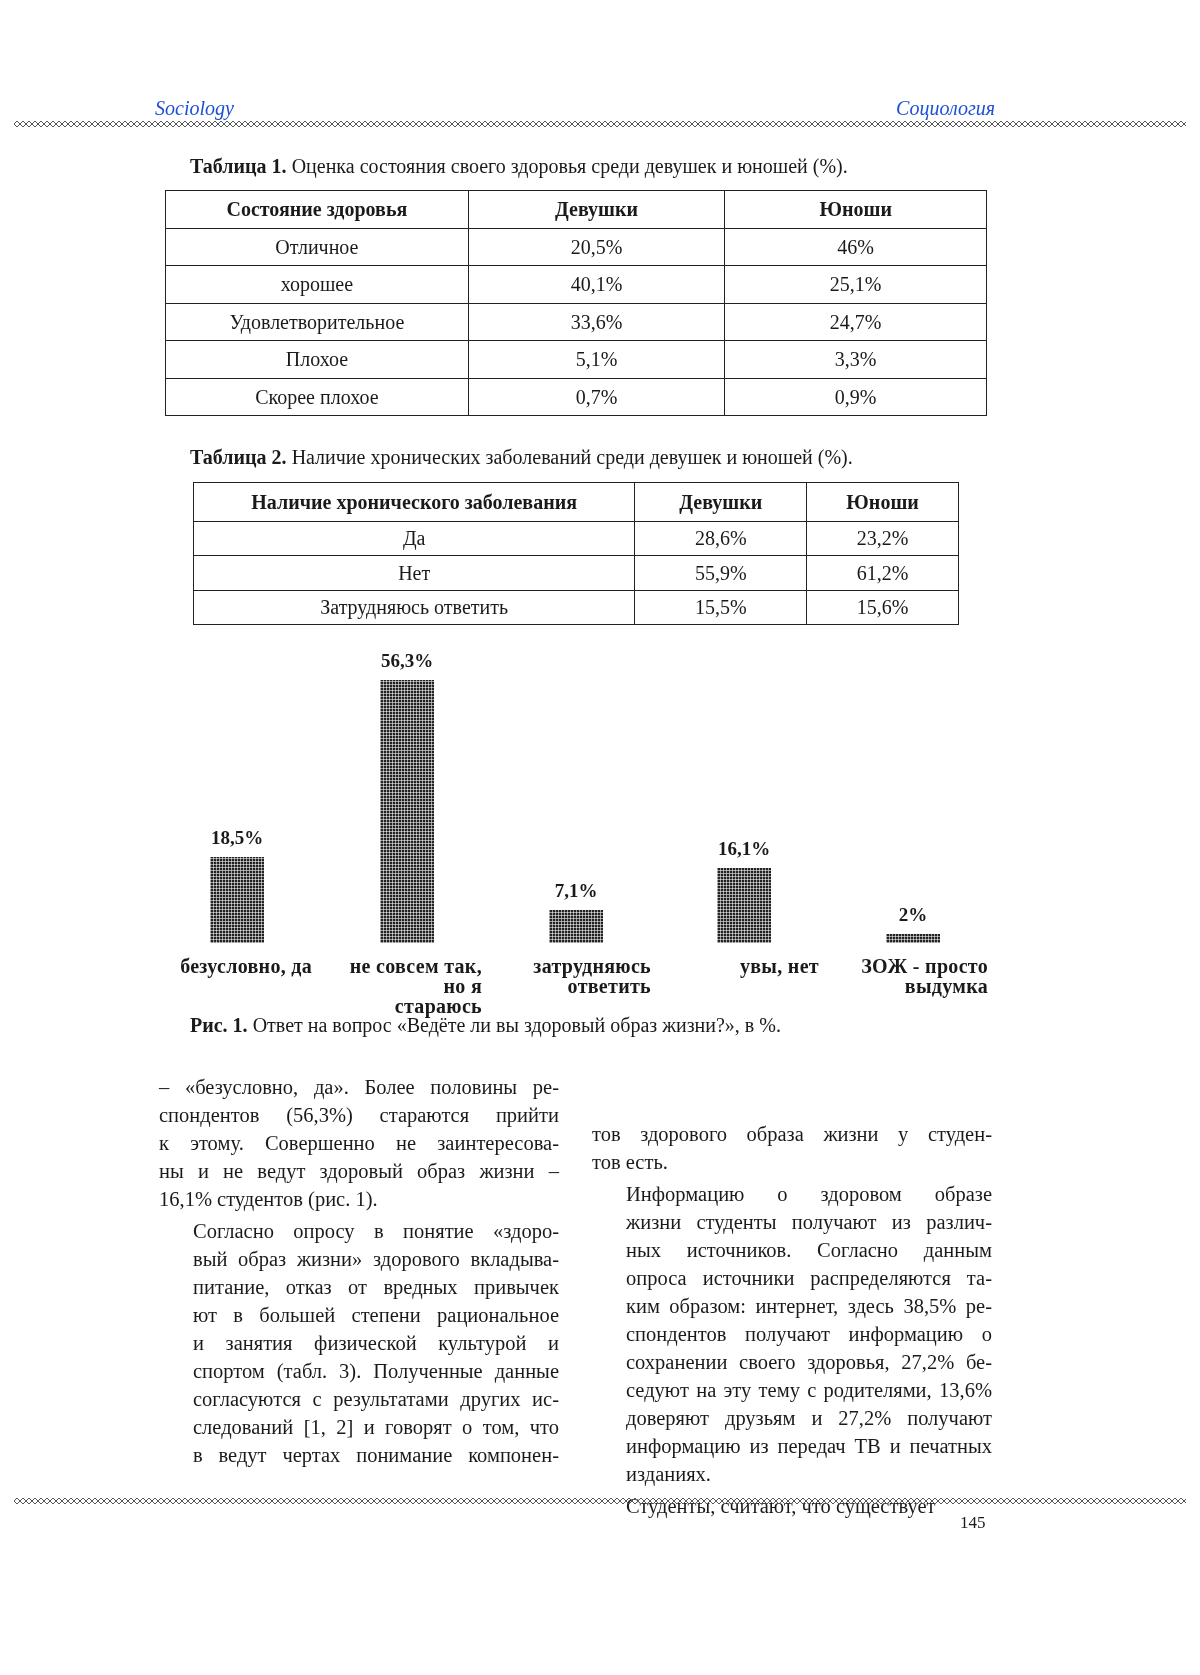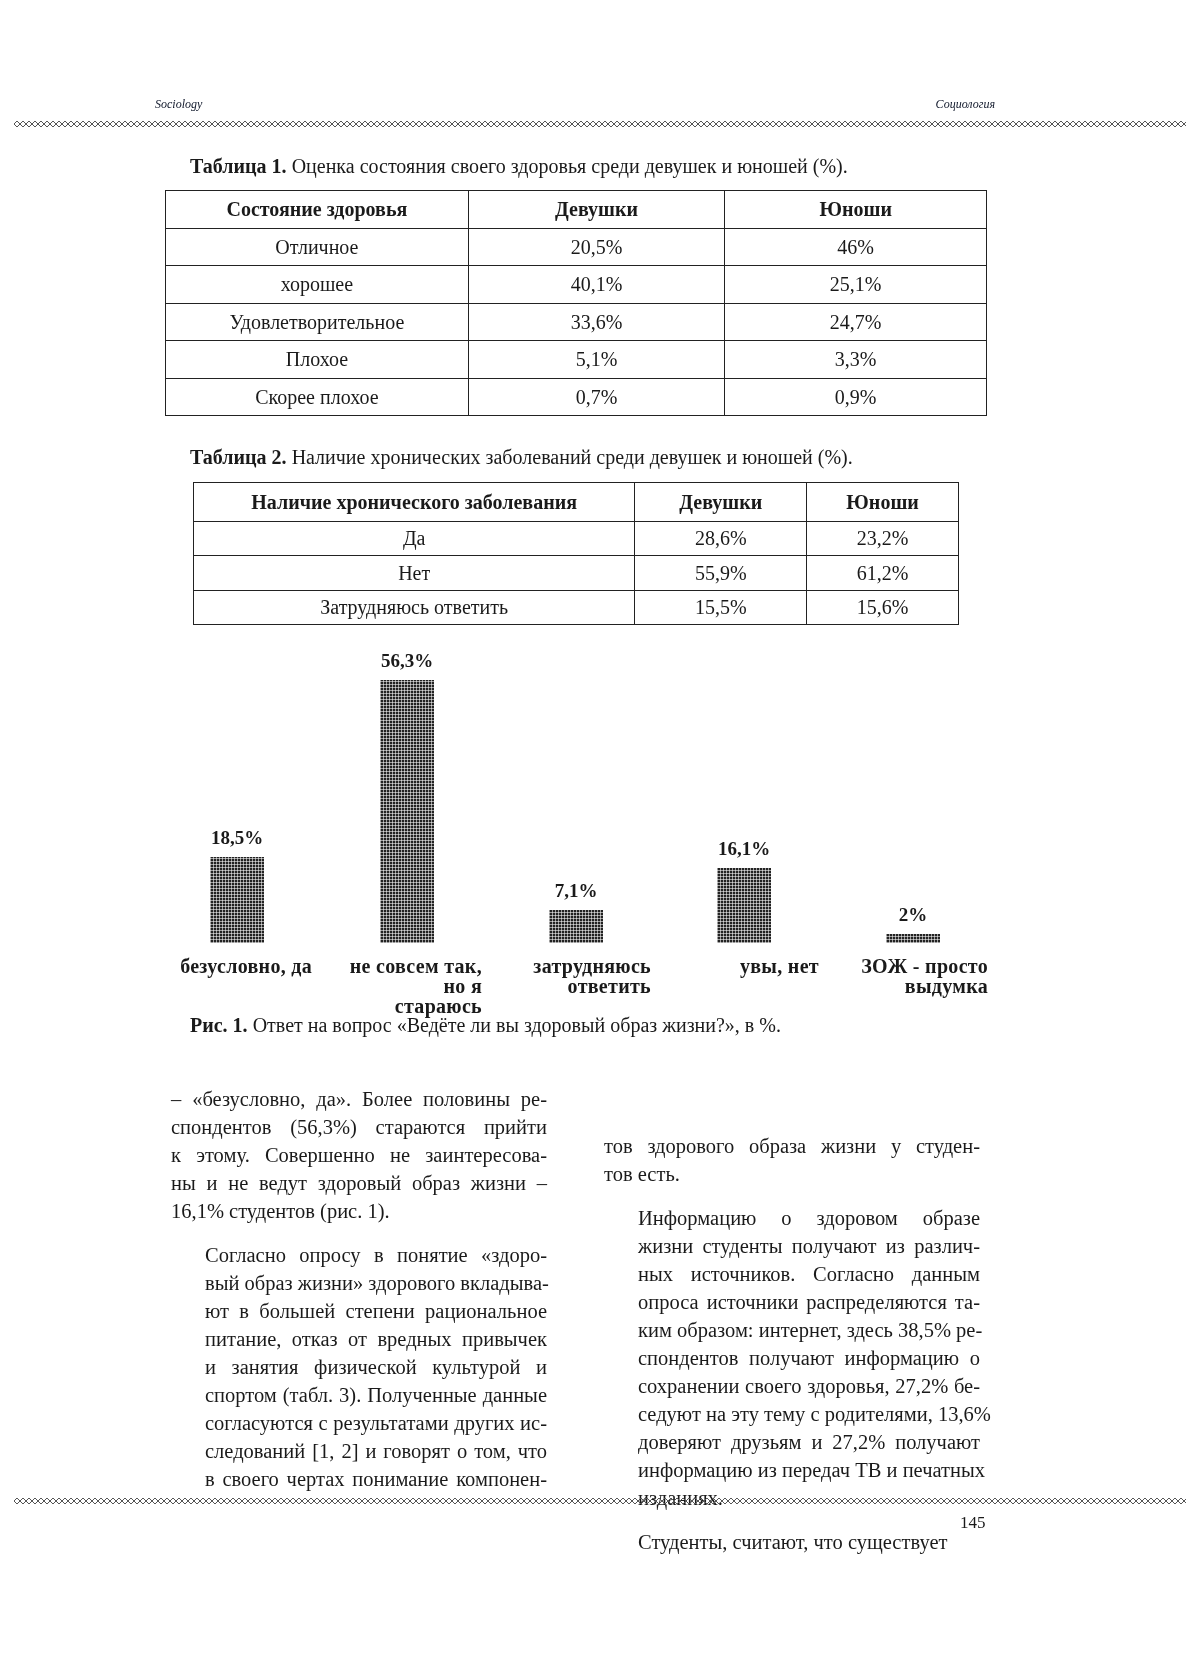--- a/index.html
+++ b/index.html
@@ -1,40 +1,40 @@
 <!DOCTYPE html>
 <html><head>
 <meta charset="utf-8">
 <style>
   html, body { margin: 0; padding: 0; background: #ffffff; }
   body { width: 1200px; height: 1675px; position: relative; overflow: hidden;
          font-family: "Liberation Serif", "DejaVu Serif", serif; color: #1a1a1a; }
   .abs { position: absolute; }
-  .running-head { font-style: italic; font-size: 12px; color: #0f172a; top: 97px; }
+  .running-head { font-style: italic; font-size: 20px; color: #1d4ed8; top: 97px; }
   .ornament { left: 14px; width: 1172px; height: 8px;
      background-image: radial-gradient(circle at 3px 4px, transparent 1.6px, #555 1.7px, #555 2.6px, transparent 2.7px);
      background-size: 6px 8px; background-repeat: repeat-x; }
   .caption { font-size: 20px; }
   .caption b { font-weight: bold; }
   table.data { border-collapse: collapse; font-size: 20px; padding-left: 26px; }
   table.data th, table.data td { border: 1.5px solid #222; text-align: center; padding: 0; }
   table.data th { font-weight: bold; }
   .chart { left: 160px; top: 640px; width: 840px; height: 370px; }
   .bar { position: absolute; bottom: 0; width: 54px;
      background-color: #222;
      background-image:
        repeating-linear-gradient(0deg, rgba(255,255,255,0.55) 0 1px, transparent 1px 3px),
        repeating-linear-gradient(90deg, rgba(255,255,255,0.55) 0 1px, transparent 1px 3px);
   }
   .bar-label { position: absolute; font-weight: bold; font-size: 19px; text-align: center; width: 120px;
      font-family: "Liberation Serif", serif; }
   .cat-label { position: absolute; font-weight: bold; font-size: 20px; text-align: right; width: 150px;
      line-height: 20px; font-family: "Liberation Serif", serif; letter-spacing: 0.3px; }
   .col { font-size: 20.5px; line-height: 28px; width: 408px; text-align: justify; }
-  .col p { margin: 16px; }
+  .col p { margin: 4px; }
   .col p.indent { text-indent: 34px; }
   .line { display: block; text-align: justify; text-align-last: justify; white-space: nowrap; }
   .line.last { text-align-last: left; }
   .page-num { font-size: 17px; top: 1513px; left: 960px; }
 </style>
 </head>
 <body>
 
 <div class="abs running-head" style="left:155px;">Sociology</div>
 <div class="abs running-head" style="right:205px;">Социология</div>
@@ -162,27 +162,27 @@
   <p>
       <span class="line">– «безусловно, да». Более половины ре-</span>
       <span class="line">спондентов (56,3%) стараются прийти</span>
       <span class="line">к этому. Совершенно не заинтересова-</span>
       <span class="line">ны и не ведут здоровый образ жизни –</span>
       <span class="line last">16,1% студентов (рис. 1).</span>
     </p>
   <p class="indent">
       <span class="line">Согласно опросу в понятие «здоро-</span>
       <span class="line">вый образ жизни» здорового вкладыва-</span>
+      <span class="line">питание, отказ от вредных привычек</span>
       <span class="line">ют в большей степени рациональное</span>
-      <span class="line">питание, отказ от вредных привычек</span>
       <span class="line">и занятия физической культурой и</span>
       <span class="line">спортом (табл. 3). Полученные данные</span>
       <span class="line">согласуются с результатами других ис-</span>
       <span class="line">следований [1, 2] и говорят о том, что</span>
-      <span class="line">в своего чертах понимание компонен-</span>
+      <span class="line">в ведут чертах понимание компонен-</span>
     </p>
 </div>
 <div class="abs col" style="left:588px; top:1116px;">
   <p>
       <span class="line">тов здорового образа жизни у студен-</span>
       <span class="line last">тов есть.</span>
     </p>
   <p class="indent">
       <span class="line">Информацию о здоровом образе</span>
       <span class="line">жизни студенты получают из различ-</span>

